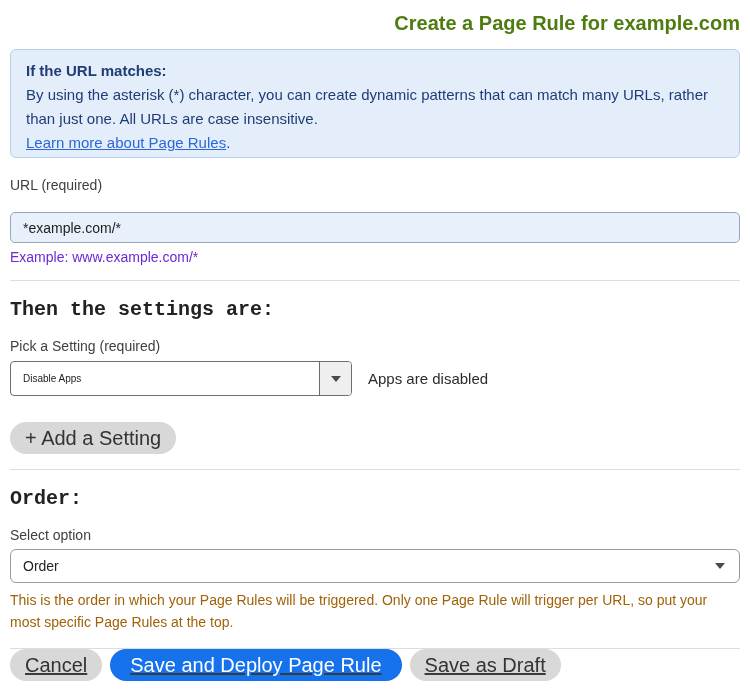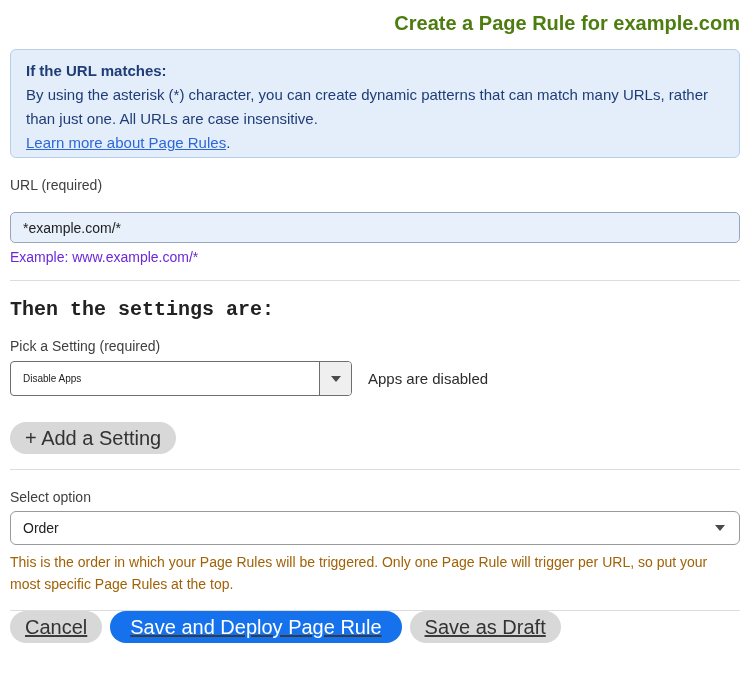--- a/index.html
+++ b/index.html
@@ -214,20 +214,21 @@
         <span class="caret-down"></span>
       </div>
     </div>
     <div class="setting-status">Apps are disabled</div>
   </div>
 
   <button class="btn btn-gray add-setting-btn">+ Add a Setting</button>
 
   <hr class="divider">
 
+  <h2 class="section-heading">Order:</h2>
 
   <div class="field-label">Select option</div>
 
   <div class="select-box">
     <span>Order</span>
     <span class="select-caret"></span>
   </div>
 
   <div class="order-helper">This is the order in which your Page Rules will be triggered. Only one Page Rule will trigger per URL, so put your most specific Page Rules at the top.</div>
 

